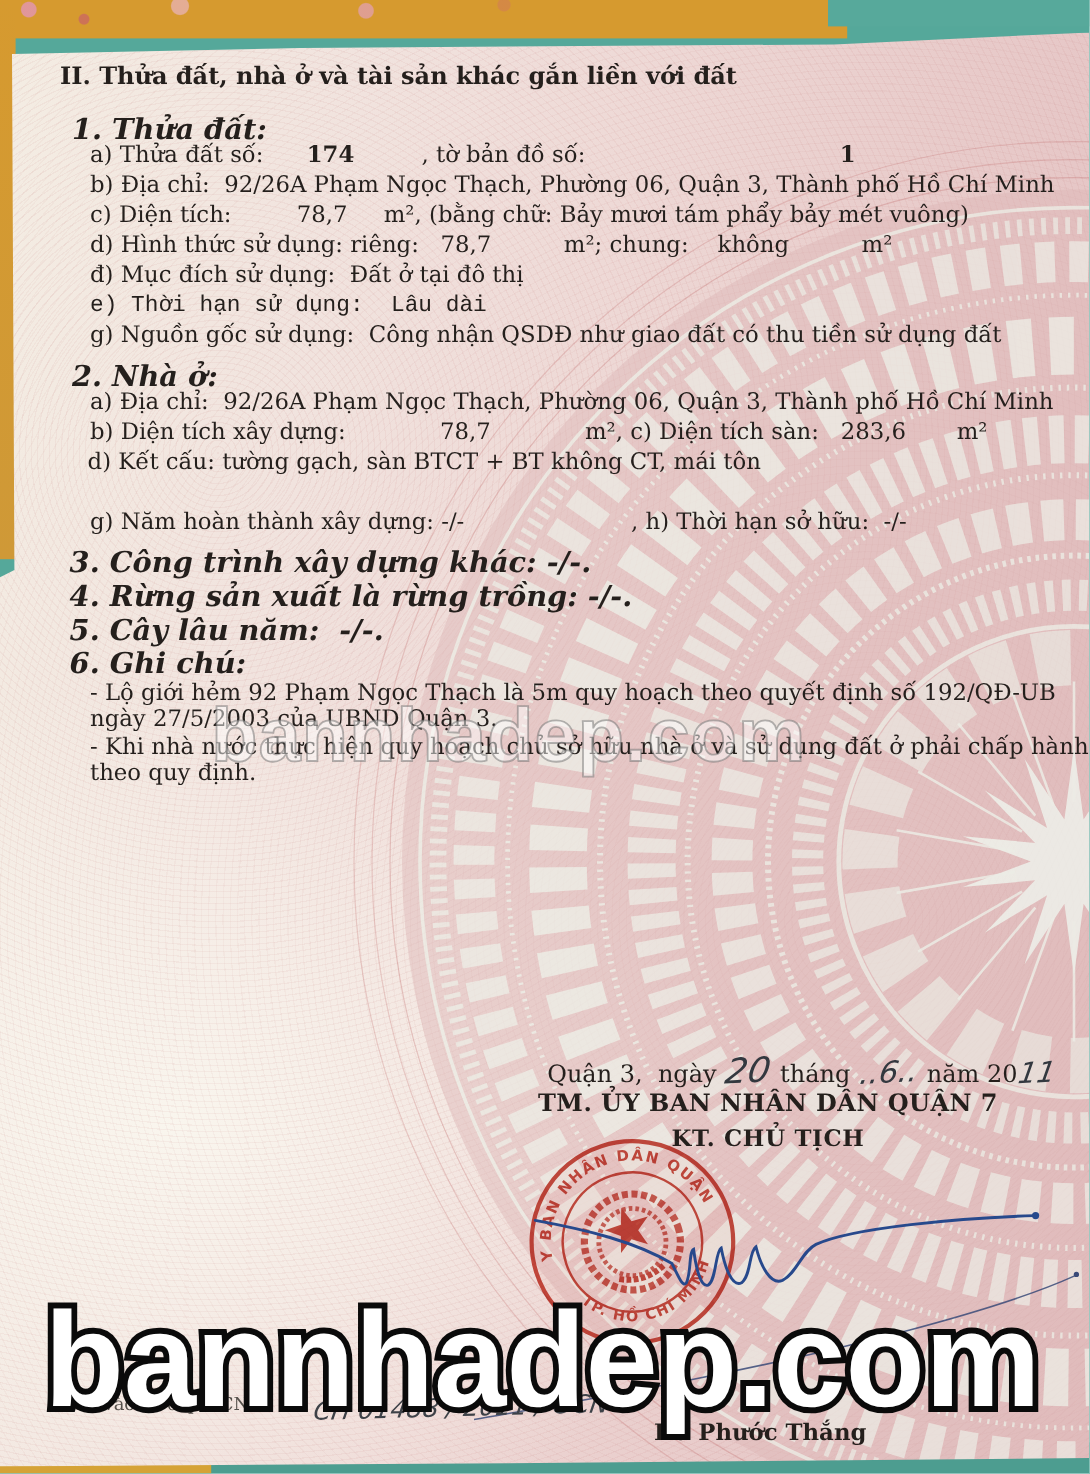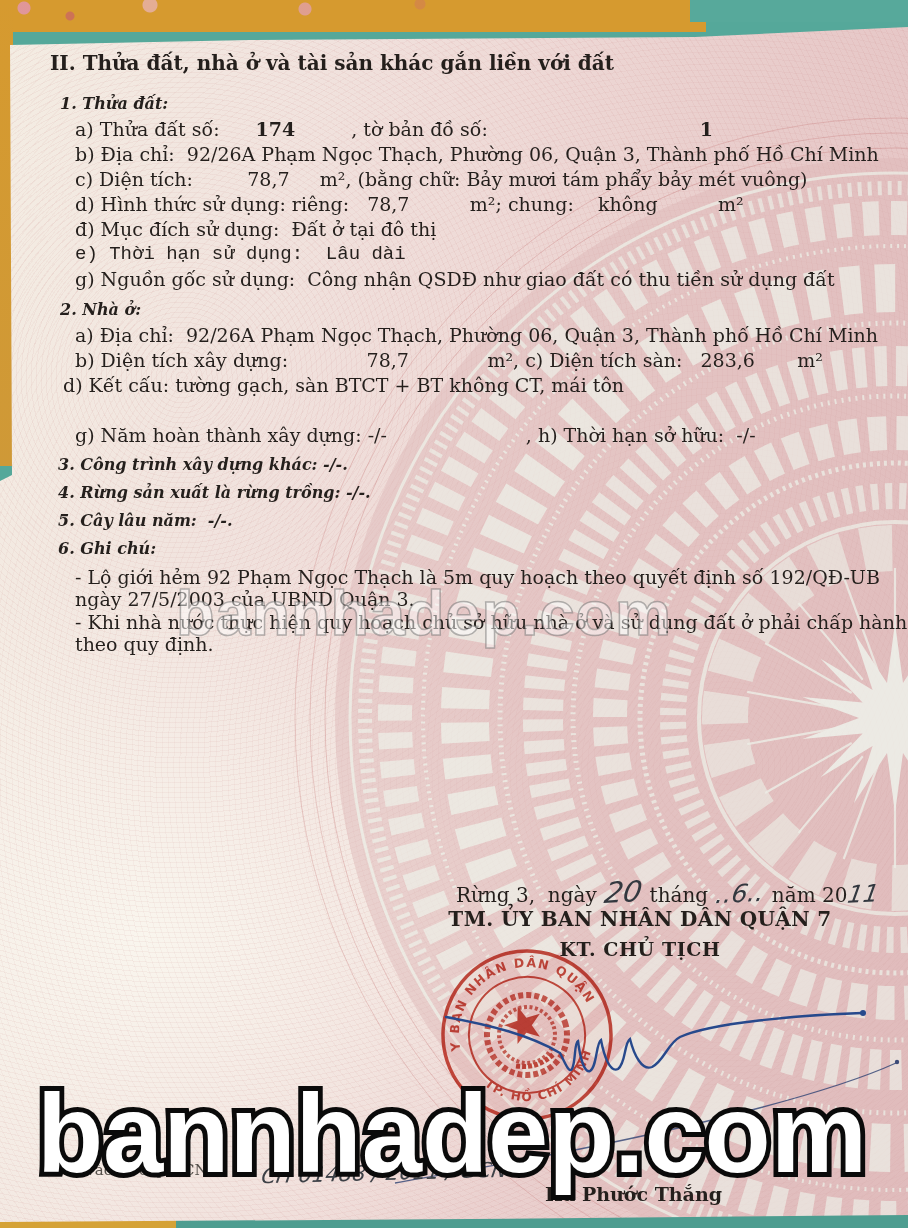--- a/index.html
+++ b/index.html
@@ -23,21 +23,21 @@
       radial-gradient(ellipse 700px 520px at 16% 76%, rgba(250,247,239,.92), rgba(250,247,239,0) 70%),
       linear-gradient(100deg,#f4ede3 0%,#f1e3de 28%,#eed9d6 48%,#e8cbca 72%,#e3c0c1 100%); margin-top: 13px;}
   .paper::before{content:"";position:absolute;inset:0;opacity:.55;
     background:
       repeating-radial-gradient(circle at 20% 30%, rgba(190,110,110,.14) 0 1px, transparent 1px 5px),
       repeating-radial-gradient(circle at 80% 62%, rgba(190,110,110,.10) 0 1px, transparent 1px 6px);}
   .pattern-svg,.sig-svg{position:absolute;left:0;top:0;pointer-events:none;}
   
   .ln{position:absolute;white-space:pre;font-size:19px;line-height:1.2;}
   .b{font-weight:bold;}
-  .bi{font-weight:bold;font-style:italic;font-size:16px;}
+  .bi{font-weight:bold;font-style:italic;font-size:24px;}
   .seg{display:inline-block;}
   .la-v1{margin-left:36px;font-weight:bold;}
   .la-mid{margin-left:56px;}
   .la-v2{margin-left:212px;font-weight:bold;}
   
   .hw{font-family:"DejaVu Sans",sans-serif;font-style:italic;display:inline-block;
       transform:skewX(-12deg) rotate(-3deg);color:#33383f;}
   .date-row{position:absolute;left:456px;top:862px;display:flex;align-items:baseline;font-size:20px;}
   .date-row .p{white-space:pre;}
   .hw-day{font-size:29px;margin:0 8px;}
@@ -103,37 +103,37 @@
     <div class="ln" style="left:75px;top:130px;">b) Địa chỉ:  92/26A Phạm Ngọc Thạch, Phường 06, Quận 3, Thành phố Hồ Chí Minh</div>
     <div class="ln" style="left:75px;top:155px;">c) Diện tích:         78,7     m², (bằng chữ: Bảy mươi tám phẩy bảy mét vuông)</div>
     <div class="ln" style="left:75px;top:180px;">d) Hình thức sử dụng: riêng:   78,7          m²; chung:    không          m²</div>
     <div class="ln" style="left:75px;top:205px;">đ) Mục đích sử dụng:  Đất ở tại đô thị</div>
     <div class="ln" style="left:75px;top:230px;font-family:Liberation Mono, monospace;">e) Thời hạn sử dụng:  Lâu dài</div>
     <div class="ln" style="left:75px;top:255px;">g) Nguồn gốc sử dụng:  Công nhận QSDĐ như giao đất có thu tiền sử dụng đất</div>
 
     <div class="ln bi" style="left:60px;top:287px;">2. Nhà ở:</div>
     <div class="ln" style="left:75px;top:311px;">a) Địa chỉ:  92/26A Phạm Ngọc Thạch, Phường 06, Quận 3, Thành phố Hồ Chí Minh</div>
     <div class="ln" style="left:75px;top:336px;">b) Diện tích xây dựng:             78,7             m², c) Diện tích sàn:   283,6       m²</div>
-    <div class="ln" style="left:63px;top:361px;">d) Kết cấu: tường gạch, sàn BTCT + BT không CT, mái tôn</div>
+    <div class="ln" style="left:73px;top:361px;">d) Kết cấu: tường gạch, sàn BTCT + BT không CT, mái tôn</div>
     <div class="ln" style="left:75px;top:411px;">g) Năm hoàn thành xây dựng: -/-                       , h) Thời hạn sở hữu:  -/-</div>
 
     <div class="ln bi" style="left:58px;top:442px;">3. Công trình xây dựng khác: -/-.</div>
     <div class="ln bi" style="left:58px;top:470px;">4. Rừng sản xuất là rừng trồng: -/-.</div>
     <div class="ln bi" style="left:58px;top:498px;">5. Cây lâu năm:  -/-.</div>
     <div class="ln bi" style="left:58px;top:526px;">6. Ghi chú:</div>
 
     <div class="ln" style="left:75px;top:553px;">- Lộ giới hẻm 92 Phạm Ngọc Thạch là 5m quy hoạch theo quyết định số 192/QĐ-UB</div>
     <div class="ln" style="left:75px;top:575px;">ngày 27/5/2003 của UBND Quận 3.</div>
     <div class="ln" style="left:75px;top:598px;">- Khi nhà nước thực hiện quy hoạch chủ sở hữu nhà ở và sử dụng đất ở phải chấp hành</div>
     <div class="ln" style="left:75px;top:620px;">theo quy định.</div>
 
     <div class="wm-mid">bannhadep.com</div>
 
     <div class="date-row">
-      <span class="p">Rừng 3,  ngày</span>
+      <span class="p">Quận 3,  ngày</span>
       <span class="hw hw-day">20</span>
       <span class="p">tháng</span>
       <span class="hw hw-month">..6..</span>
       <span class="p">năm 20</span>
       <span class="hw hw-year">11</span>
     </div>
     <div class="ln sign-center tm">TM. ỦY BAN NHÂN DÂN QUẬN 7</div>
     <div class="ln sign-center kt">KT. CHỦ TỊCH</div>
 
     <svg class="pattern-svg" width="908" height="1228" viewBox="0 0 908 1228" style="mix-blend-mode:multiply;">

